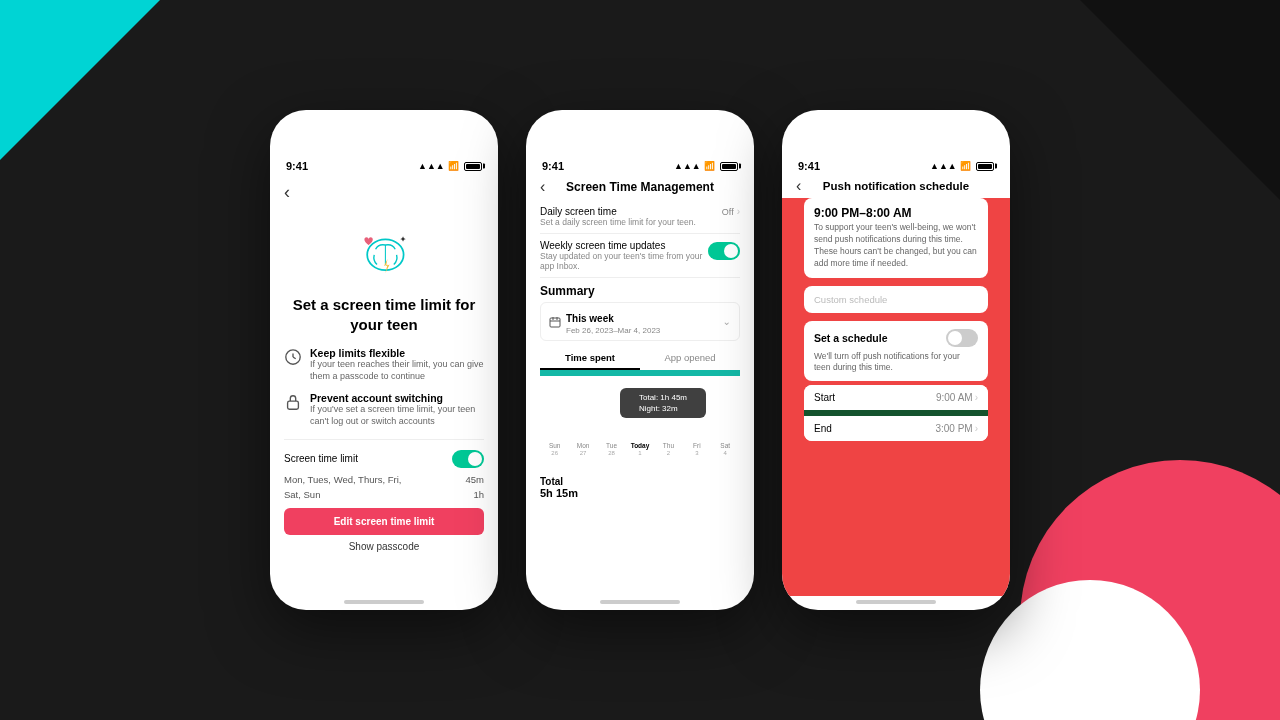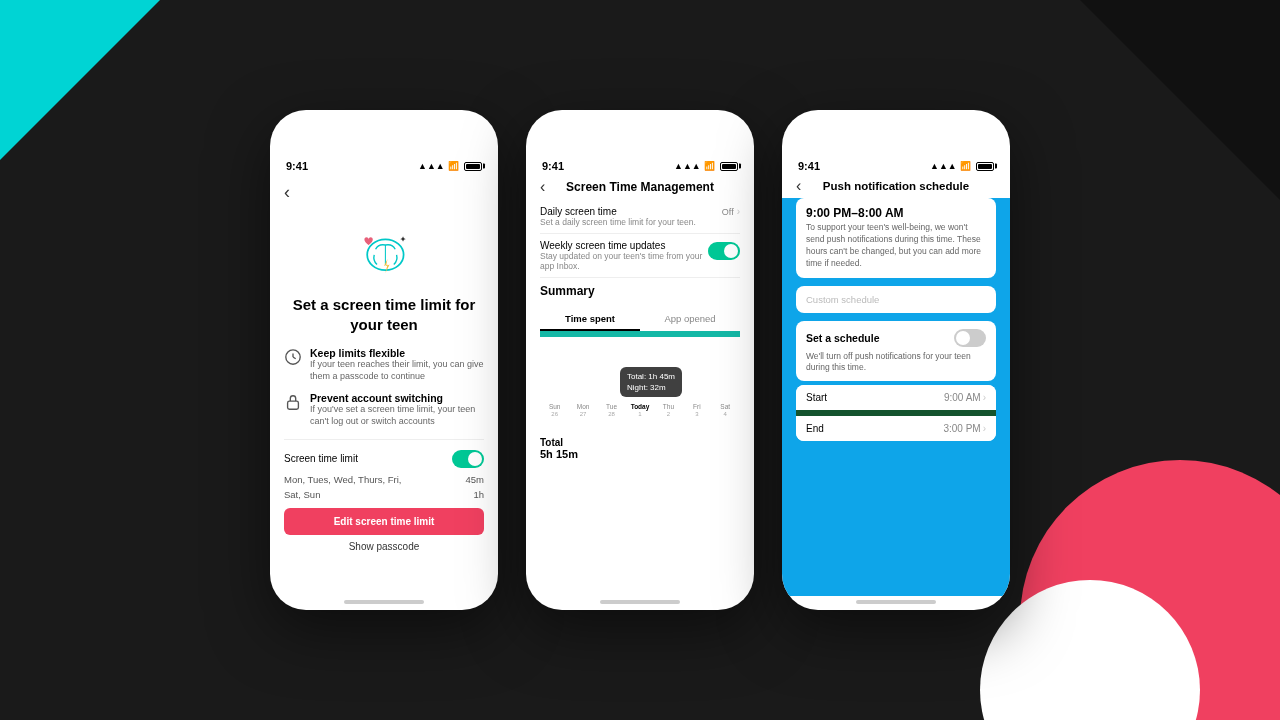--- a/index.html
+++ b/index.html
@@ -337,25 +337,25 @@
     }
 
     
     .chart-area {
       position: relative;
       height: 80px;
       margin-bottom: 4px;
     }
     .chart-tooltip {
       position: absolute;
-      top: 18px; left: 50%; transform: translateX(-20px);
+      top: 0; left: 50%; transform: translateX(-20px);
       background: rgba(0,0,0,0.75);
       color: #fff;
       border-radius: 6px;
-      padding: 4px 7px;
+      padding: 4px 19px;
       font-size: 8px;
       line-height: 1.4;
       z-index: 10;
       white-space: nowrap;
     }
     .bars-container {
       display: flex;
       align-items: flex-end;
       height: 68px;
       gap: 3px;
@@ -396,22 +396,22 @@
       font-size: 16px; color: #333;
     }
     .phone3 .nav-title {
       font-size: 11.5px;
       font-weight: 600;
       color: #000;
     }
 
     .phone3-content {
       flex: 1;
-      padding: 0 14px;
-      background: #0ea5e9;
+      padding: 0 22px;
+      background: #ef4444;
       overflow: hidden;
     }
 
     .time-block {
       background: #fff;
       border-radius: 8px;
       padding: 8px 10px;
       margin-bottom: 8px;
     }
     .time-block-time {
@@ -613,20 +613,35 @@
       <div class="setting-row">
         <div class="setting-row-left">
           <h4>Weekly screen time updates</h4>
           <p>Stay updated on your teen's time from your app Inbox.</p>
         </div>
         <div class="toggle" style="margin-top:2px;"></div>
       </div>
 
       <div class="summary-label">Summary</div>
 
+      <div class="week-selector">
+        <div class="week-selector-left">
+          <svg width="12" height="12" viewBox="0 0 12 12">
+            <rect x="1" y="2" width="10" height="9" rx="1" fill="none" stroke="#555" stroke-width="1"></rect>
+            <line x1="4" y1="1" x2="4" y2="4" stroke="#555" stroke-width="1"></line>
+            <line x1="8" y1="1" x2="8" y2="4" stroke="#555" stroke-width="1"></line>
+            <line x1="1" y1="5" x2="11" y2="5" stroke="#555" stroke-width="1"></line>
+          </svg>
+          <div>
+            <span class="week-label">This week</span>
+            <span class="date-range">Feb 26, 2023–Mar 4, 2023</span>
+          </div>
+        </div>
+        <span style="font-size:10px;color:#aaa;">⌄</span>
+      </div>
 
       <div class="tabs-row">
         <div class="tab-item active">Time spent</div>
         <div class="tab-item">App opened</div>
       </div>
 
       <div class="chart-area">
         <div class="chart-tooltip">
           <div>Total: 1h 45m</div>
           <div>Night: 32m</div>

